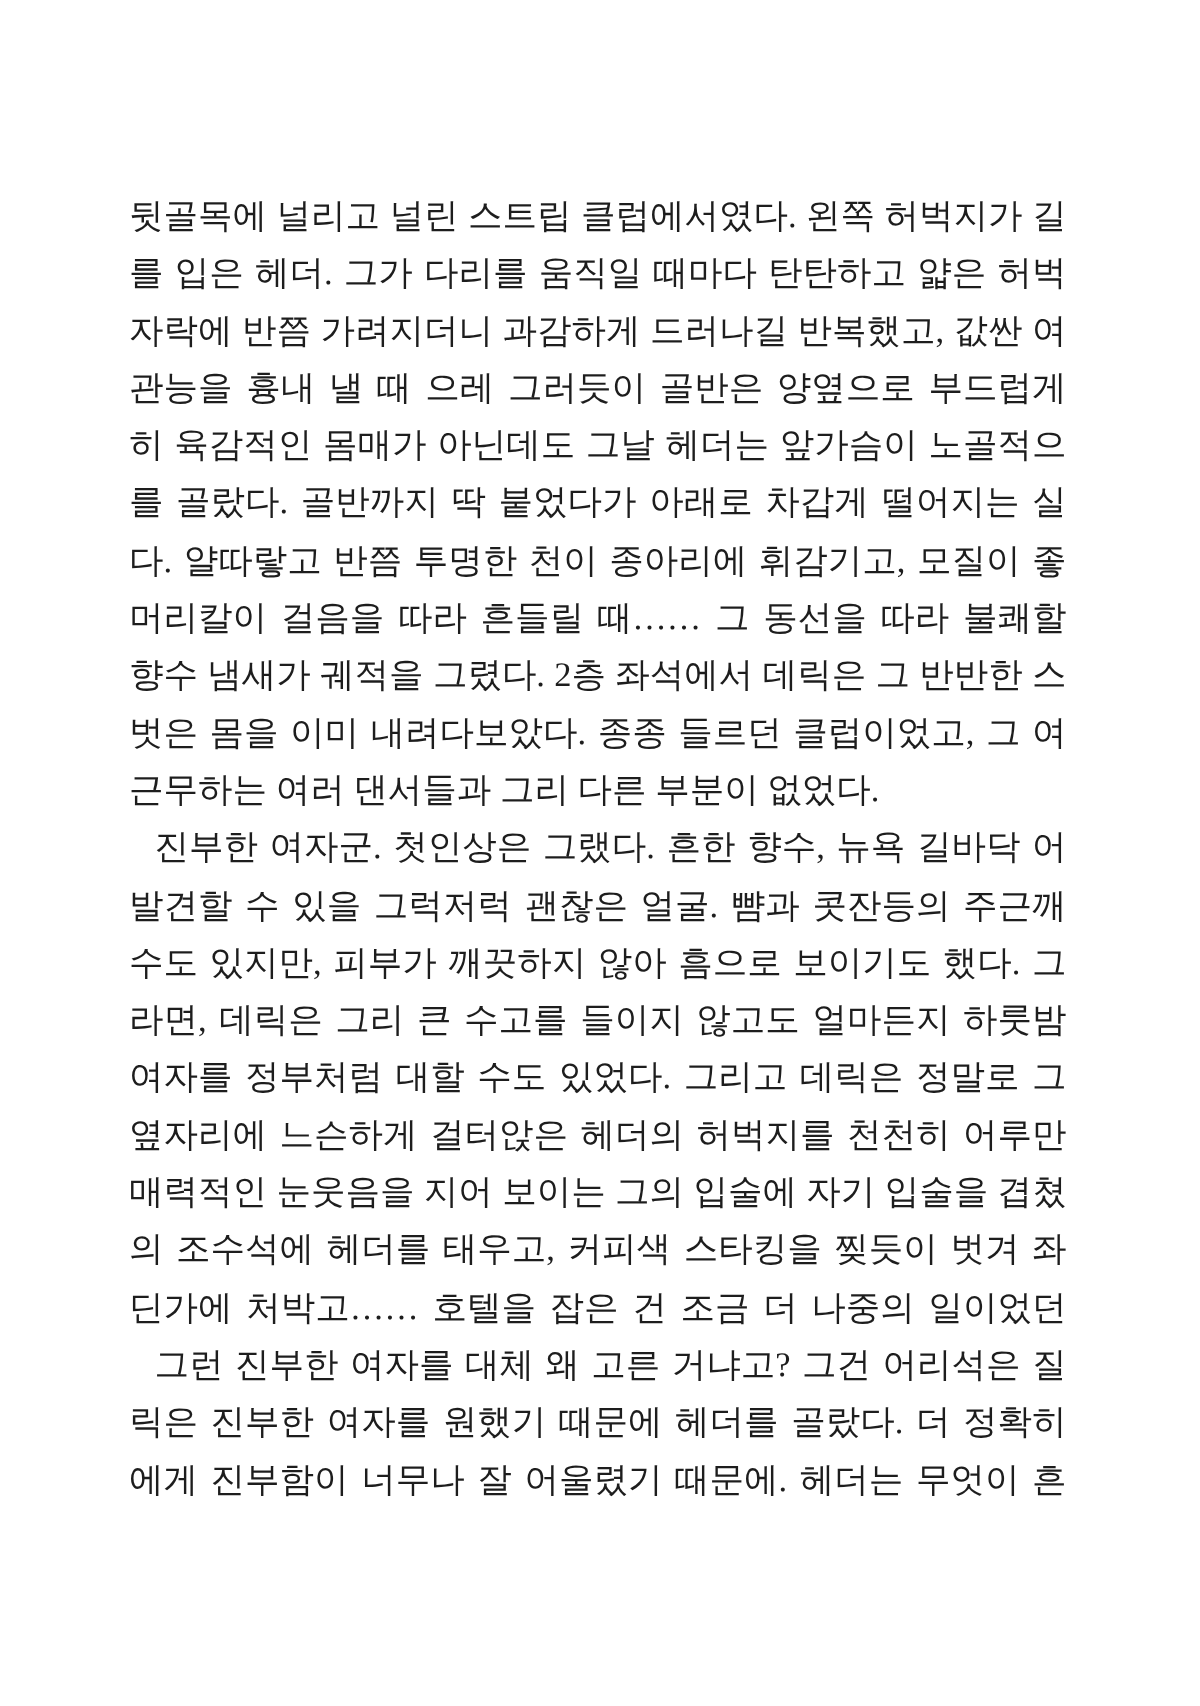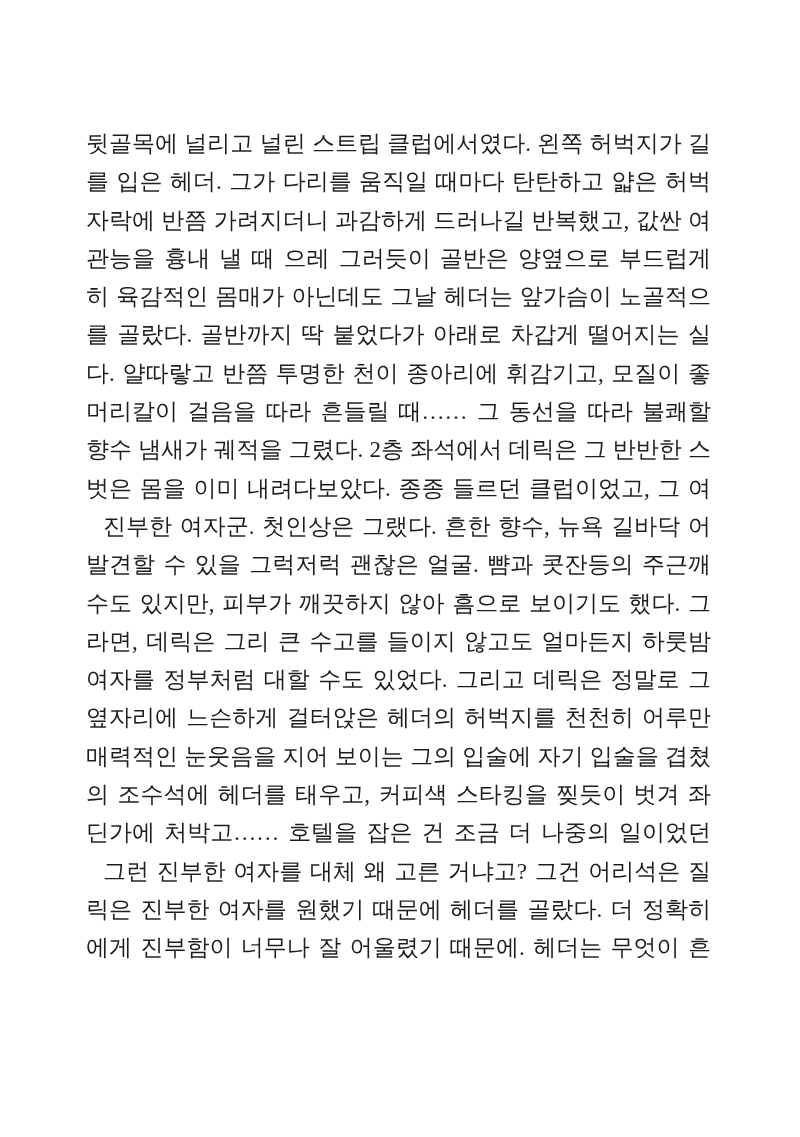--- a/index.html
+++ b/index.html
@@ -52,20 +52,21 @@
         <div class="line">뒷골목에 널리고 널린 스트립 클럽에서였다. 왼쪽 허벅지가 길게 트인 드레스</div>
         <div class="line">를 입은 헤더. 그가 다리를 움직일 때마다 탄탄하고 얇은 허벅지가 금빛 천</div>
         <div class="line">자락에 반쯤 가려지더니 과감하게 드러나길 반복했고, 값싼 여자들이 과장된</div>
         <div class="line">관능을 흉내 낼 때 으레 그러듯이 골반은 양옆으로 부드럽게 흔들렸다. 대단</div>
         <div class="line">히 육감적인 몸매가 아닌데도 그날 헤더는 앞가슴이 노골적으로 파인 드레스</div>
         <div class="line">를 골랐다. 골반까지 딱 붙었다가 아래로 차갑게 떨어지는 실루엣의 드레스였</div>
         <div class="line">다. 얄따랗고 반쯤 투명한 천이 종아리에 휘감기고, 모질이 좋지 않은 금빛</div>
         <div class="line">머리칼이 걸음을 따라 흔들릴 때…… 그 동선을 따라 불쾌할 정도로 강렬한</div>
         <div class="line">향수 냄새가 궤적을 그렸다. 2층 좌석에서 데릭은 그 반반한 스트리퍼의 헐</div>
         <div class="line">벗은 몸을 이미 내려다보았다. 종종 들르던 클럽이었고, 그 여자는 그곳에서</div>
+        <div class="line par-end">근무하는 여러 댄서들과 그리 다른 부분이 없었다.</div>
       </div>
       <div class="paragraph">
         <div class="line indent">진부한 여자군. 첫인상은 그랬다. 흔한 향수, 뉴욕 길바닥 어디에서든 종종</div>
         <div class="line">발견할 수 있을 그럭저럭 괜찮은 얼굴. 뺨과 콧잔등의 주근깨가 사랑스러울</div>
         <div class="line">수도 있지만, 피부가 깨끗하지 않아 흠으로 보이기도 했다. 그런 수준의 여자</div>
         <div class="line">라면, 데릭은 그리 큰 수고를 들이지 않고도 얼마든지 하룻밤을 보내거나 그</div>
         <div class="line">여자를 정부처럼 대할 수도 있었다. 그리고 데릭은 정말로 그렇게 했다. 그의</div>
         <div class="line">옆자리에 느슨하게 걸터앉은 헤더의 허벅지를 천천히 어루만졌고, 그런대로</div>
         <div class="line">매력적인 눈웃음을 지어 보이는 그의 입술에 자기 입술을 겹쳤다. 근사한 차</div>
         <div class="line">의 조수석에 헤더를 태우고, 커피색 스타킹을 찢듯이 벗겨 좌석 구석진 곳 어</div>

